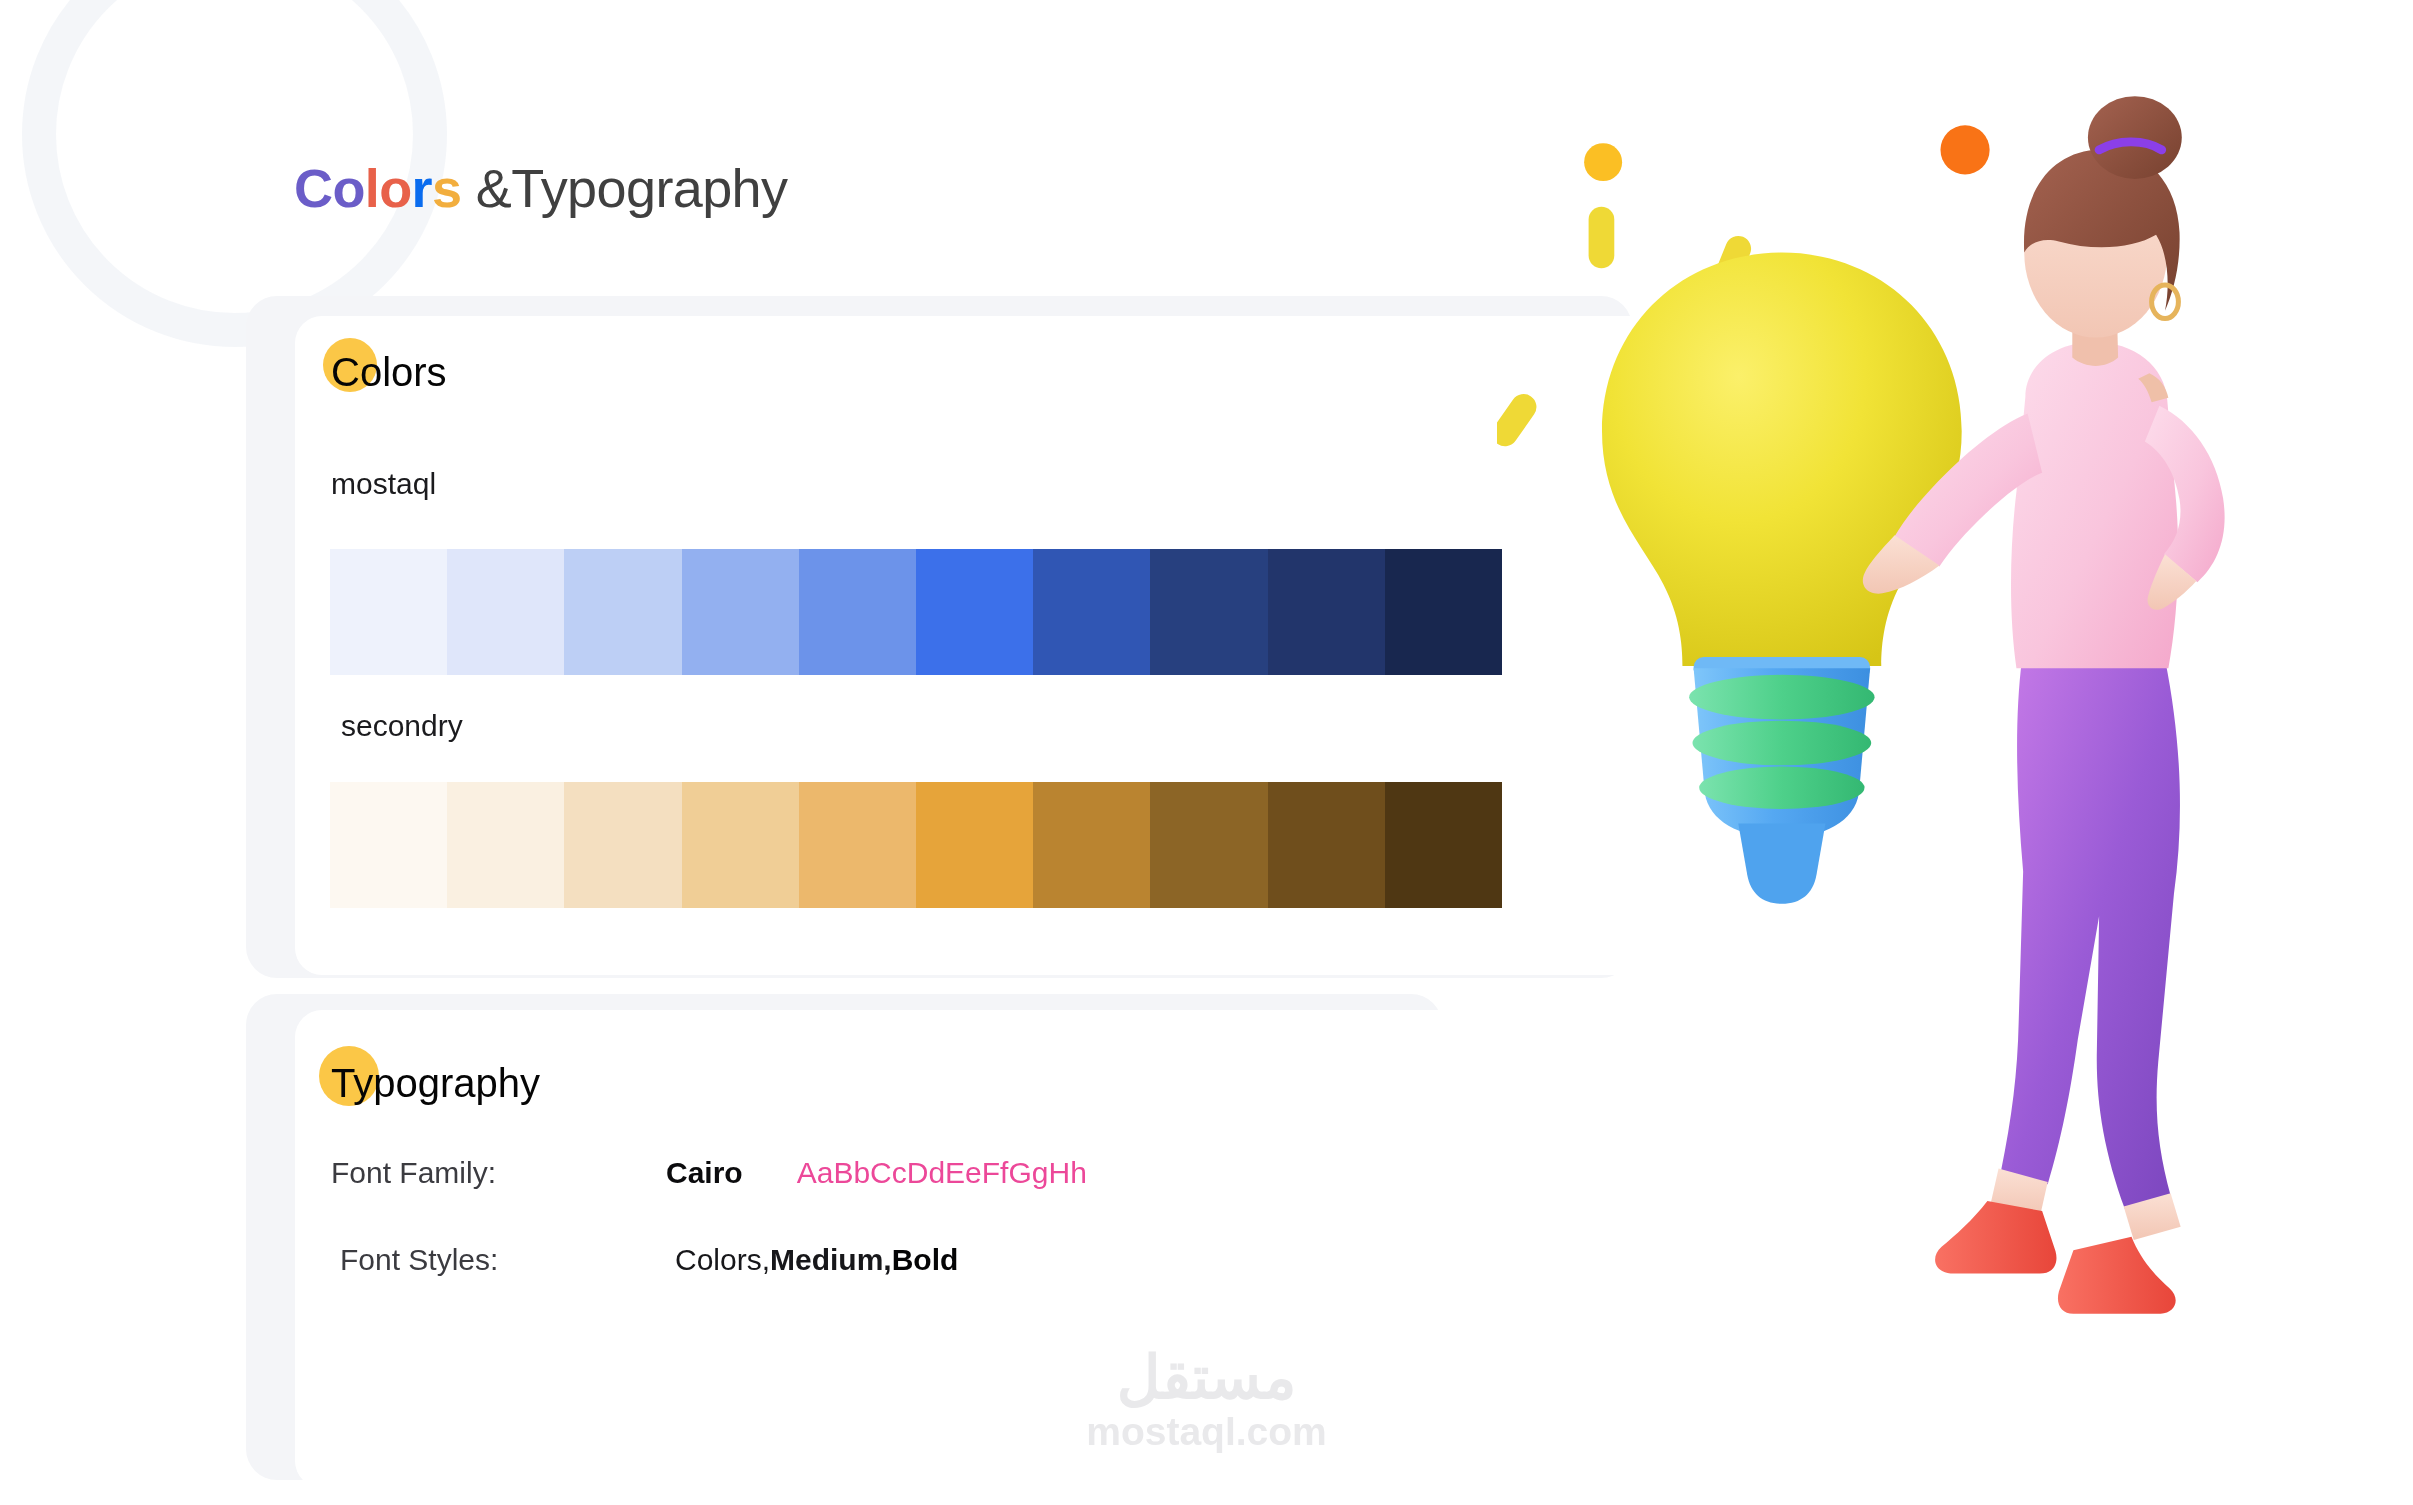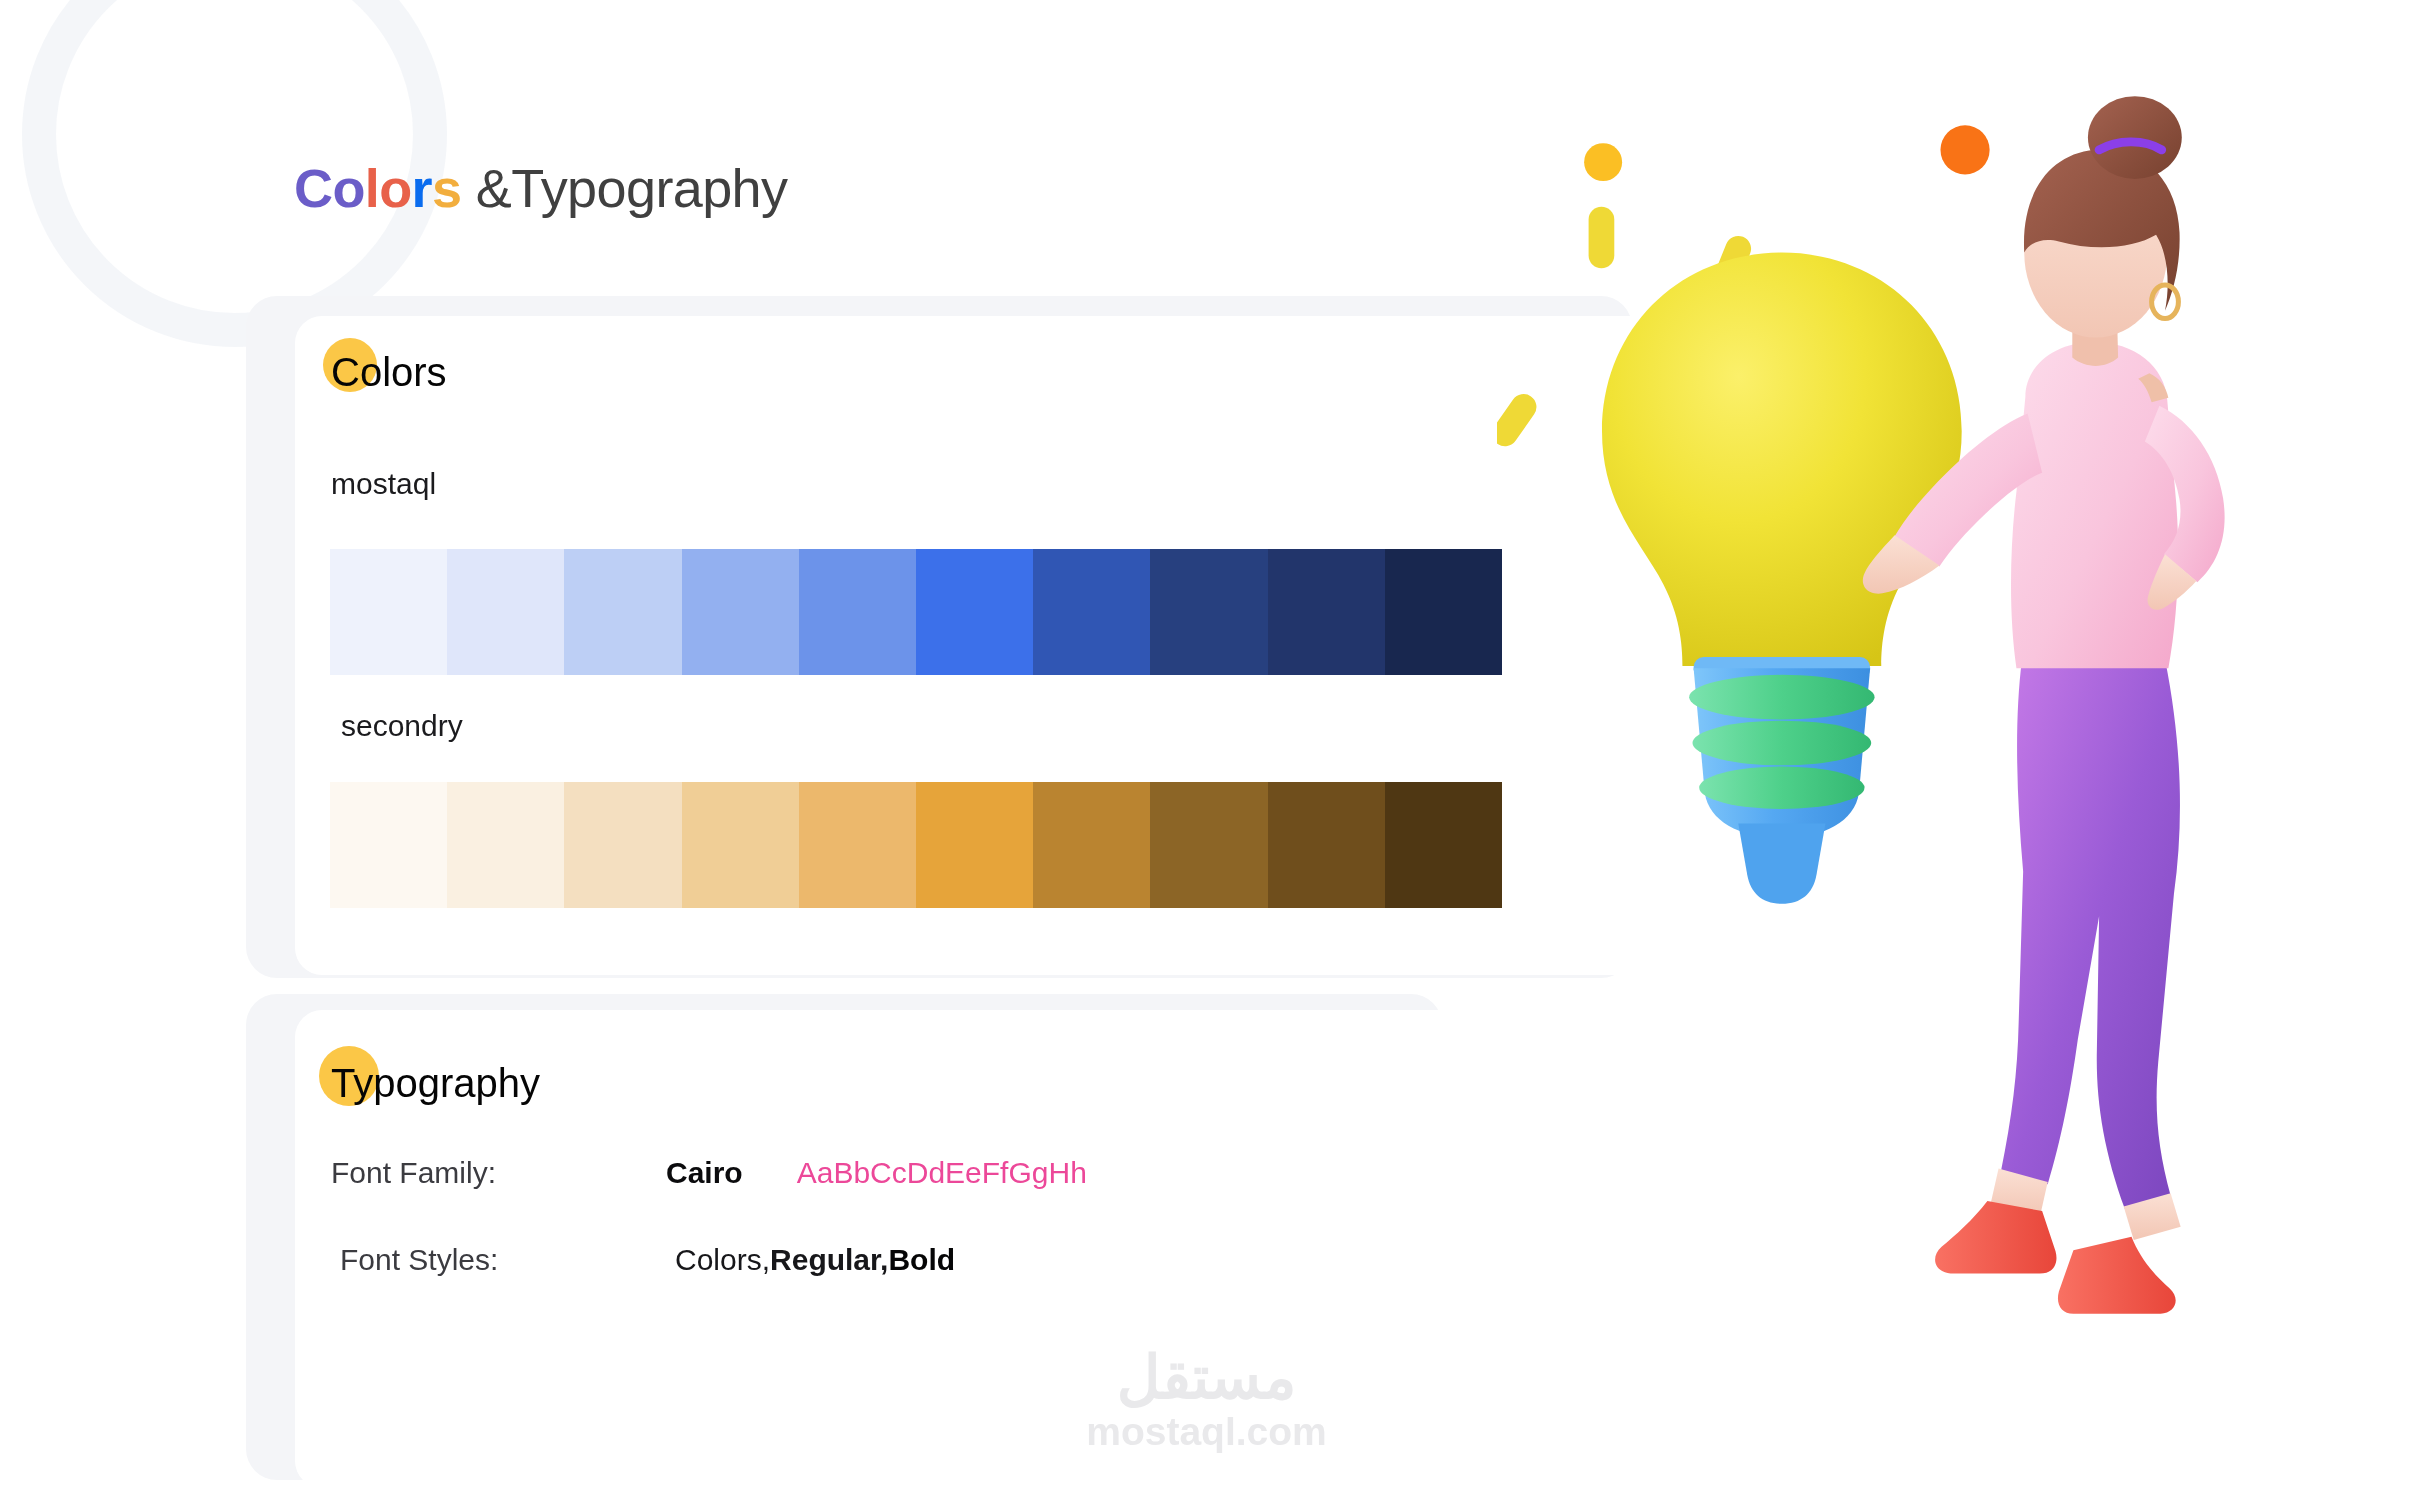--- a/index.html
+++ b/index.html
@@ -198,21 +198,21 @@
 
 <div class="typo-row" id="typo-row-family">
   <span class="typo-key">Font Family:</span>
   <span class="typo-val-bold">Cairo</span>
   <span class="typo-val-sample">AaBbCcDdEeFfGgHh</span>
 </div>
 
 <div class="typo-row" id="typo-row-styles">
   <span class="typo-key">Font Styles:</span>
   <span class="w-regular">Colors,</span>
-  <span class="w-medium">Regular,</span>
+  <span class="w-medium">Medium,</span>
   <span class="w-bold">Bold</span>
 </div>
 
 <div id="watermark">
   <div id="wm-ar">مستقل</div>
   <div id="wm-en">mostaql.com</div>
 </div>
 
 <div id="illustration">
 <svg viewBox="0 0 1640 2694" xmlns="http://www.w3.org/2000/svg">

